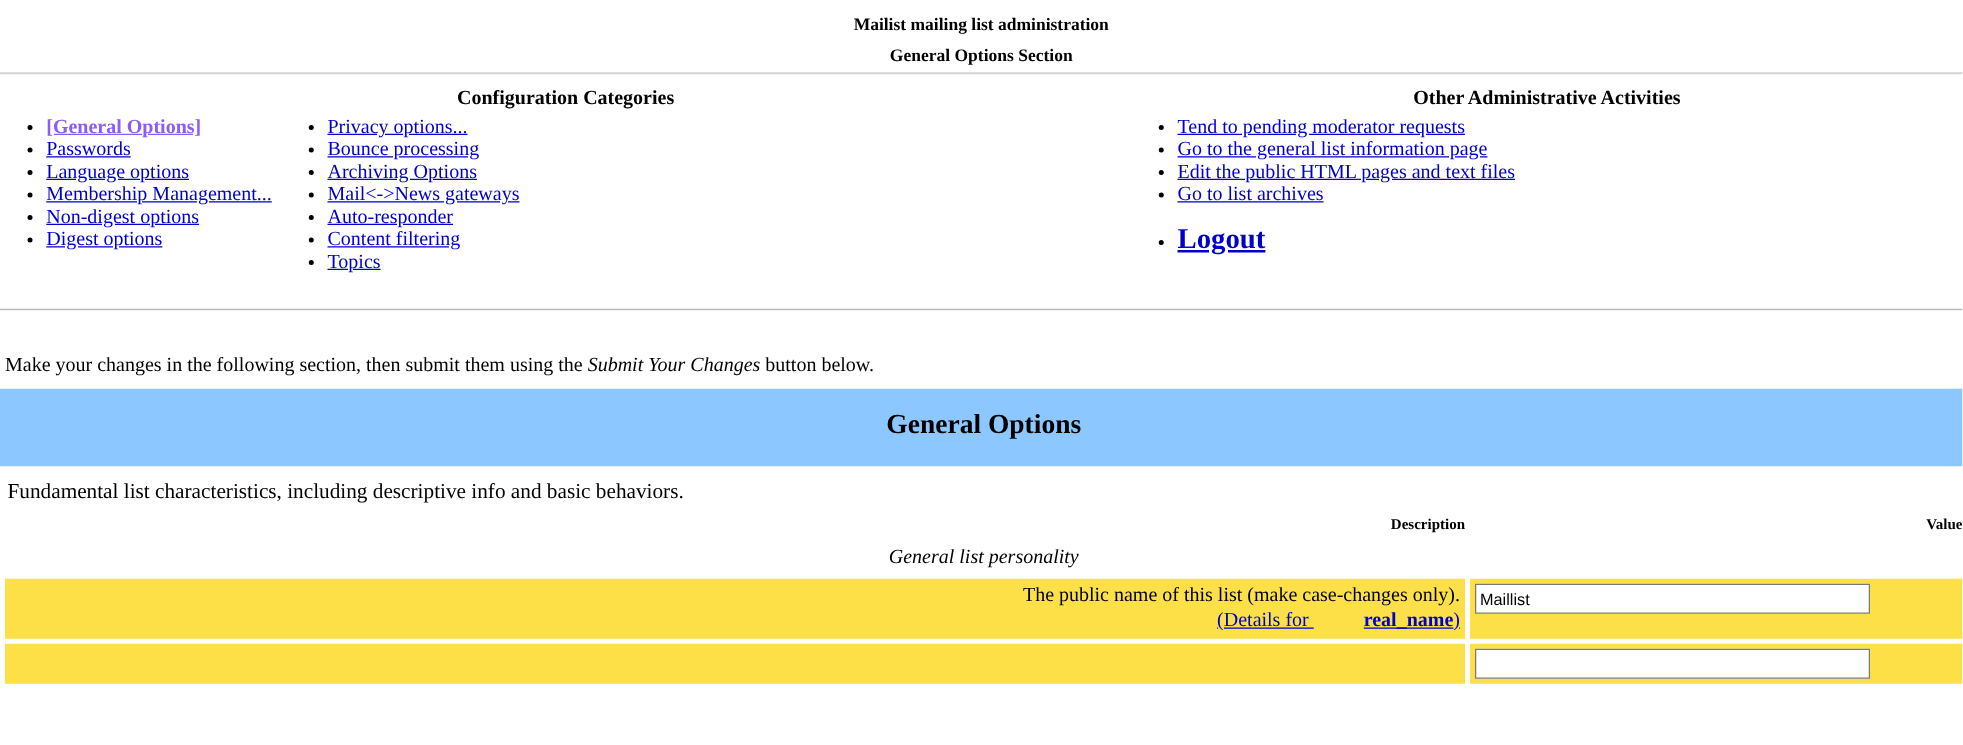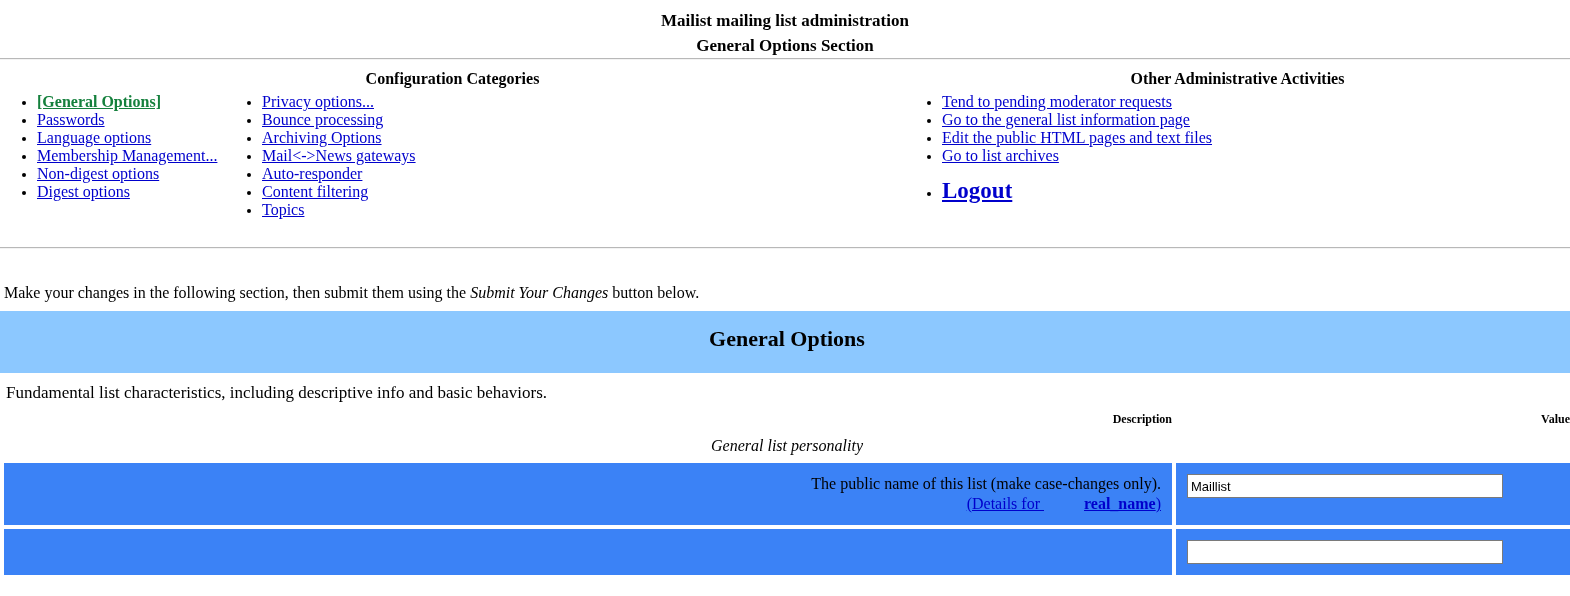--- a/index.html
+++ b/index.html
@@ -16,21 +16,21 @@
     font-size: 16px;
     color: #000000;
   }
   a {
     color: #0000cc;
     text-decoration: underline;
   }
   .page-title {
     text-align: center;
     font-weight: bold;
-    font-size: 17px;
+    font-size: 14px;
     line-height: 25px;
     padding-top: 8px;
     letter-spacing: 0px;
   }
   hr.rule {
     border: none;
     border-top: 1px solid #b8b8b8;
     border-bottom: 1px solid #f3f3f3;
     height: 0;
     margin: 0;
@@ -79,21 +79,21 @@
     width: 240px;
     padding-left: 37px;
     box-sizing: border-box;
   }
   .col-r {
     padding-left: 936px;
     box-sizing: border-box;
   }
   .current-cat {
     font-weight: bold;
-    color: #15803d;
+    color: #8b5cf6;
     text-decoration: underline;
   }
   .logout-li {
     margin-top: 17px !important;
   }
   .logout-link {
     font-size: 23px;
     font-weight: bold;
     margin-top: 8px;
   }
@@ -133,23 +133,23 @@
   }
   .col-desc { width: 1168px; }
   .col-val  { width: 394px; }
   .subhead-cell {
     text-align: center;
     font-style: italic;
     font-size: 16px;
     padding: 6px 0 4px 0;
   }
   tr.opt-row td {
-    background: #3b82f6;
+    background: #fde047;
     vertical-align: top;
-    padding: 11px;
+    padding: 4px;
   }
   td.desc-cell {
     text-align: right;
     padding: 8px 8px 8px 10px;
     line-height: 20px;
   }
   td.value-cell {
     padding: 8px 8px 8px 9px;
   }
   input.text-input {

